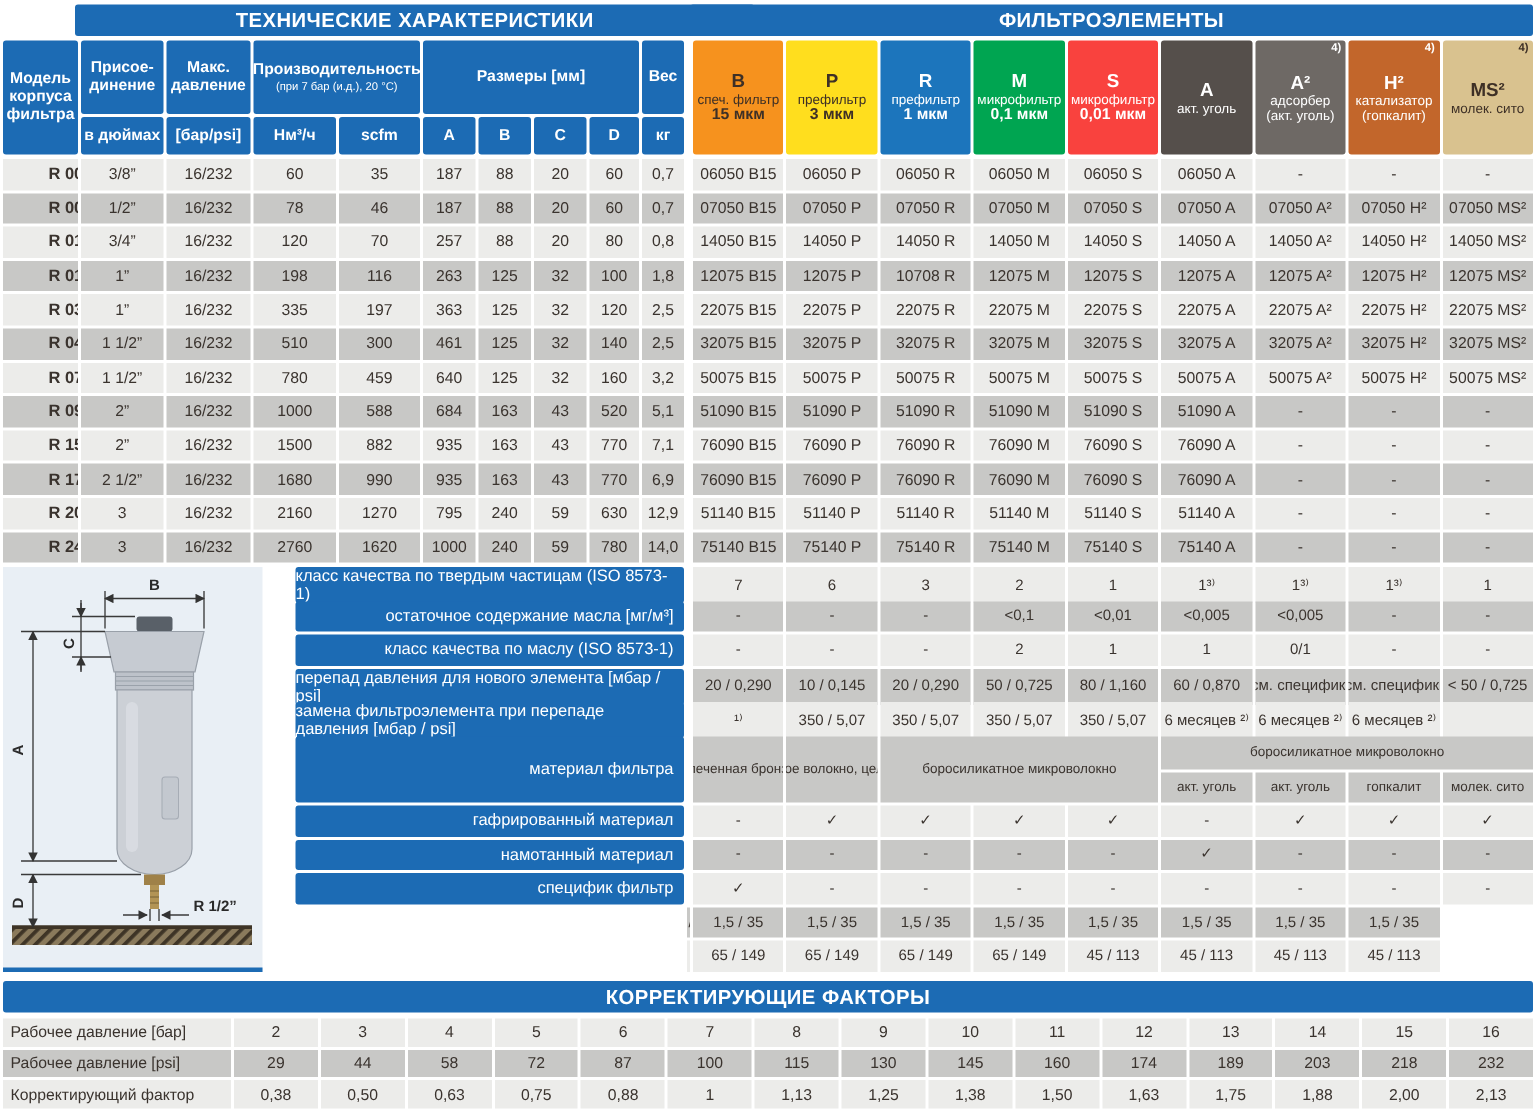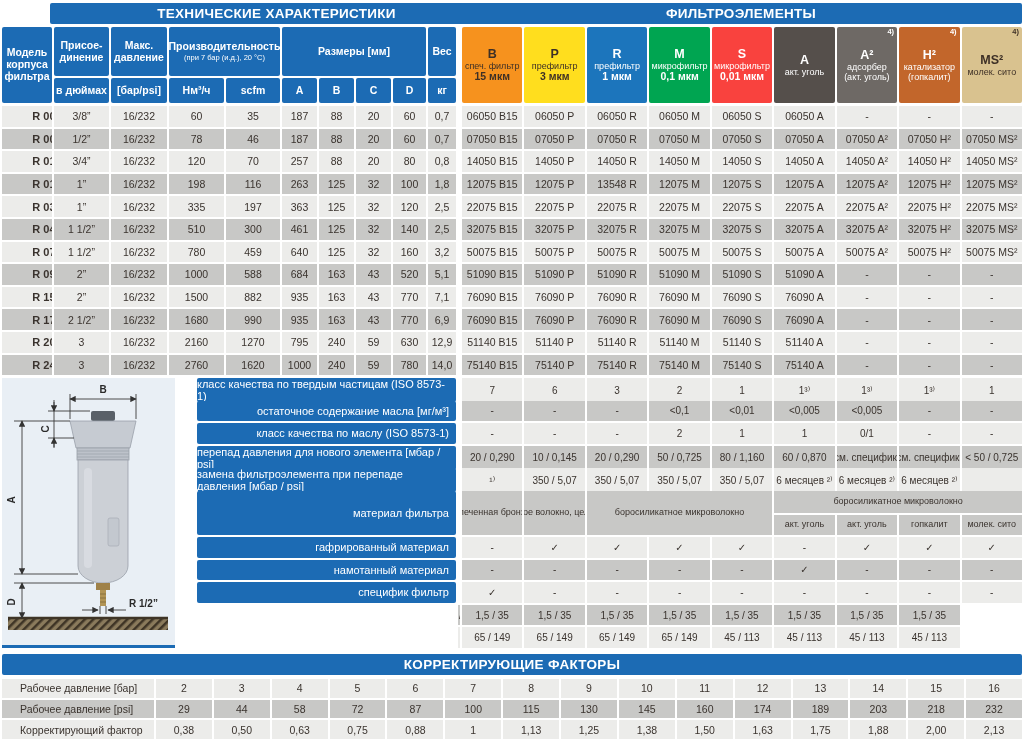--- a/index.html
+++ b/index.html
@@ -48,21 +48,21 @@
   #diagram{position:absolute;left:2px;top:378px;width:173px;height:270px;background:#e9eff5;
         border-bottom:3px solid var(--blue);box-sizing:border-box;}
   #diagram svg{display:block;}
   .dim{stroke:#3a3a3a;stroke-width:0.9;fill:none;}
   .dim-label{font-size:10px;font-weight:bold;fill:#2a2a2a;}
   
   #corr-bar{left:2px;top:654px;width:1020px;}
   #corr-rows{position:absolute;left:2px;top:679px;width:1020px;display:flex;flex-direction:column;gap:2px;}
   .crow{display:grid;grid-template-columns:var(--cols-corr);column-gap:2px;height:18.7px;}
   .crow .cell{font-size:10.5px;}
-  .cell.lbl{justify-content:flex-start;padding-left:18px;box-sizing:border-box;}
+  .cell.lbl{justify-content:flex-start;padding-left:5px;box-sizing:border-box;}
 </style>
 </head>
 <body>
 
 <div id="page">
 
   <div class="bar" id="bar-left">ТЕХНИЧЕСКИЕ ХАРАКТЕРИСТИКИ</div>
   <div class="bar" id="bar-right">ФИЛЬТРОЭЛЕМЕНТЫ</div>
 
   <div id="header-block">
@@ -207,21 +207,21 @@
         <div class="cell">198</div>
         <div class="cell">116</div>
         <div class="cell">263</div>
         <div class="cell">125</div>
         <div class="cell">32</div>
         <div class="cell">100</div>
         <div class="cell">1,8</div>
         <div class="spacer"></div>
         <div class="cell">12075 B15</div>
         <div class="cell">12075 P</div>
-        <div class="cell">13548 R</div>
+        <div class="cell">10708 R</div>
         <div class="cell">12075 M</div>
         <div class="cell">12075 S</div>
         <div class="cell">12075 A</div>
         <div class="cell">12075 A²</div>
         <div class="cell">12075 H²</div>
         <div class="cell">12075 MS²</div>
       </div>
       <div class="trow light">
         <div class="cell model">R 0306</div>
         <div class="cell">1”</div>

